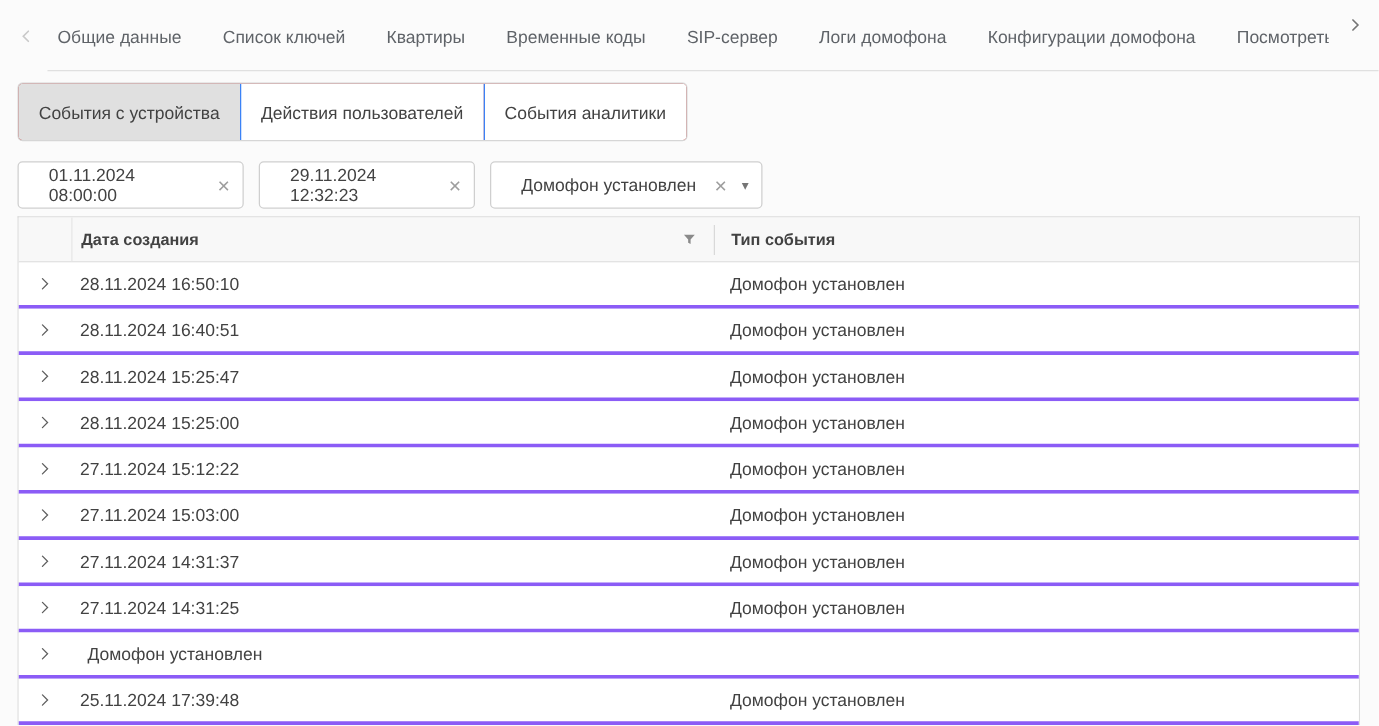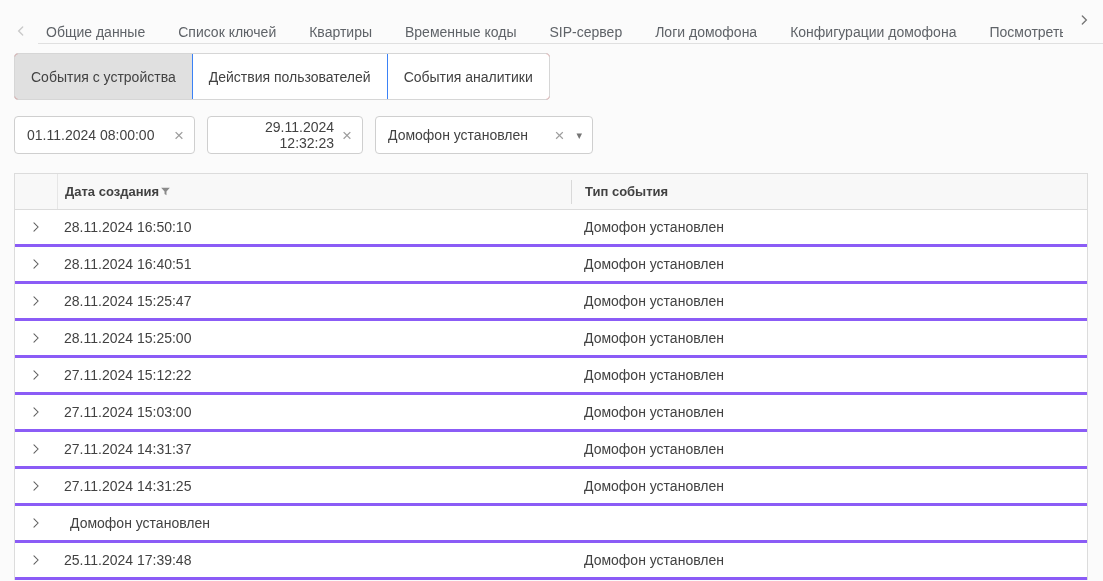--- a/index.html
+++ b/index.html
@@ -7,23 +7,23 @@
   body {
     background: #fbfbfb;
     font-family: "Liberation Sans", sans-serif;
     color: #424242;
     position: relative;
   }
 
   
   .tabstrip {
     position: relative;
-    height: 44px;
-    display: flex;
-    align-items: flex-end;
+    height: 57px;
+    display: flex;
+    align-items: center;
   }
   .tabstrip .underline {
     position: absolute;
     left: 38px; right: 0; bottom: 0;
     height: 1px; background: #e0e0e0;
   }
   .nav-arrow {
     width: 26px; height: 26px;
     display: flex; align-items: center; justify-content: center;
     flex: 0 0 auto;
@@ -82,23 +82,23 @@
     height: 38px;
     background: #fff;
     border: 1px solid #cfcfcf;
     border-radius: 4px;
     display: flex;
     align-items: center;
     padding: 0 10px 0 12px;
     font-size: 14px;
     color: #424242;
   }
-  .filter-box .value { flex: 1 1 auto; }
+  .filter-box .value { flex: 1 1 auto; margin-left: 12px; }
   .w-datefrom { width: 181px; }
-  .w-dateto   { width: 156px; text-align: right; }
+  .w-dateto   { width: 173px; }
   .w-select   { width: 218px; }
   .clear-x {
     color: #9e9e9e;
     font-size: 17px;
     line-height: 1;
     margin-left: 8px;
     cursor: pointer;
   }
   .dd-arrow {
     color: #757575;
@@ -122,21 +122,21 @@
     border-bottom: 1px solid #dcdcdc;
     display: flex;
     align-items: center;
     font-size: 13px;
     font-weight: bold;
     color: #424242;
   }
   .hcell-expand { width: 42px; height: 100%; flex: 0 0 auto; }
   .hcell-date {
     width: 514px; flex: 0 0 auto;
-    display: flex; align-items: center; 
+    display: flex; align-items: center; justify-content: space-between;
     height: 100%;
     padding: 0 13px 0 7px;
     border-left: 1px solid #e6e6e6;
   }
   .vsep { width: 1px; height: 24px; background: #d9d9d9; flex: 0 0 auto; }
   .hcell-type {
     flex: 1 1 auto;
     padding-left: 13px;
   }
   .funnel-icon { cursor: pointer; display: flex; align-items: center; }

